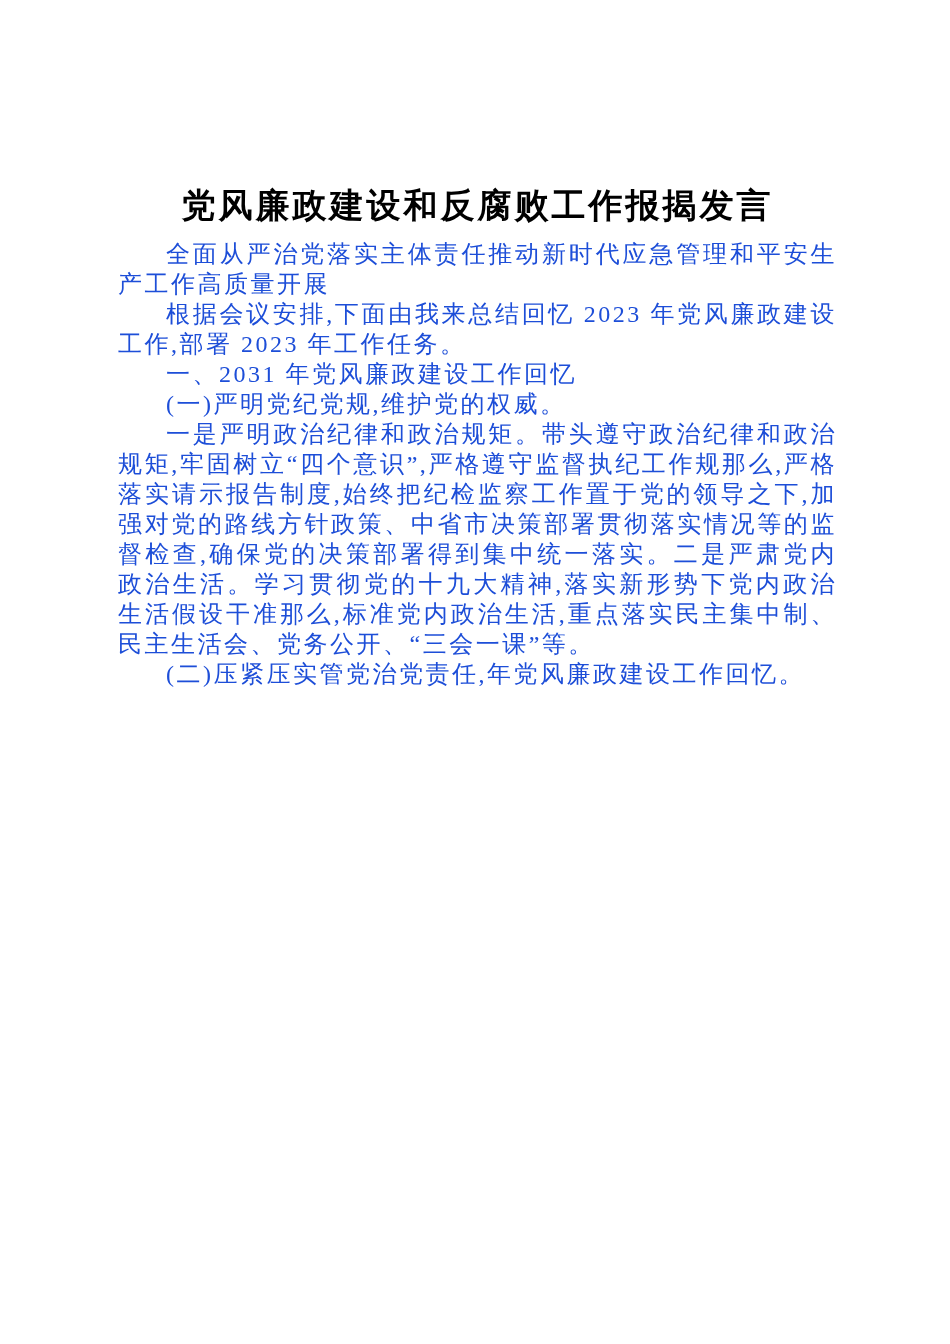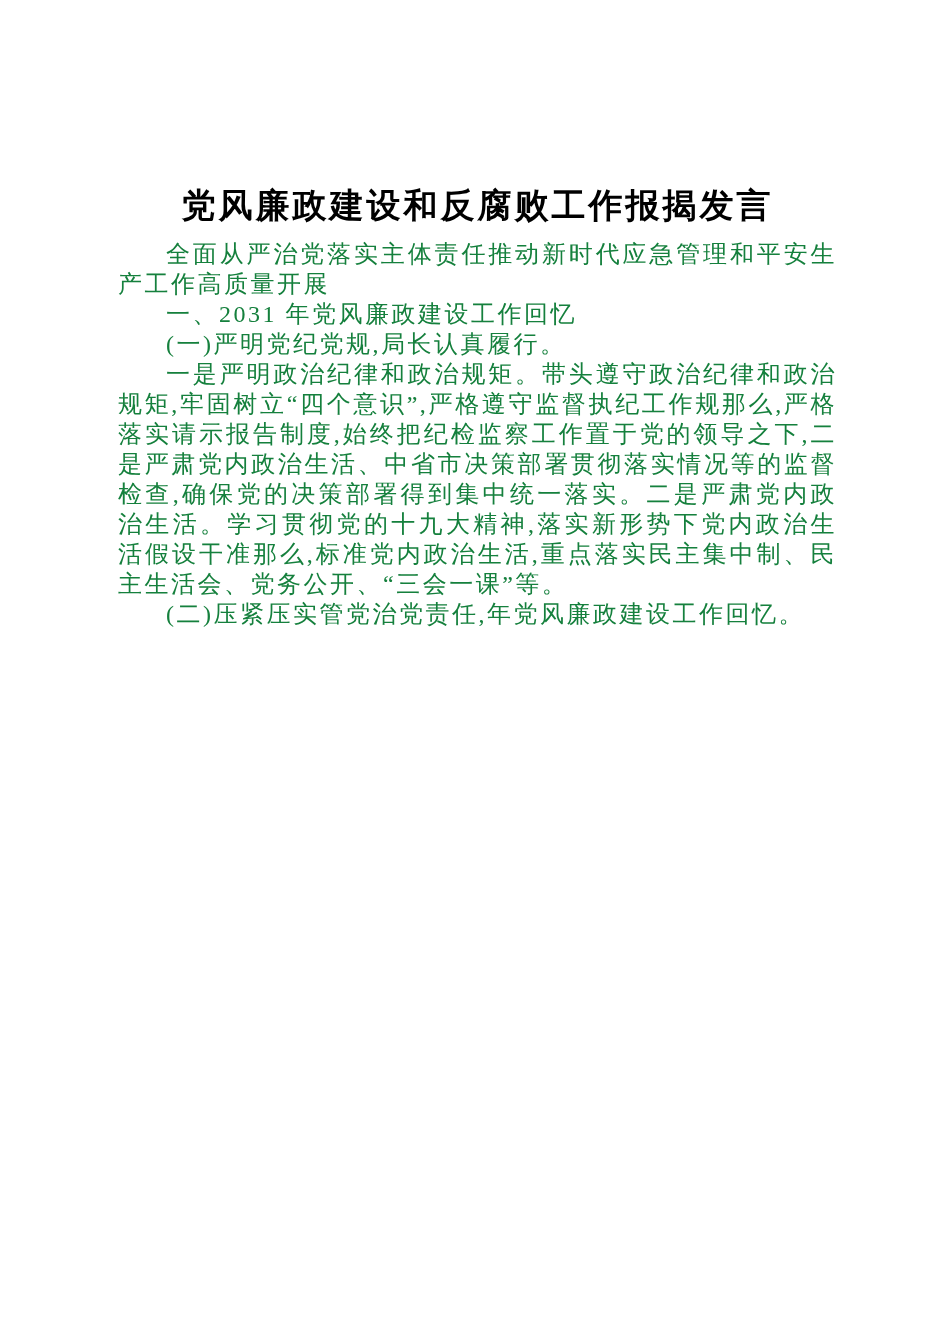--- a/index.html
+++ b/index.html
@@ -41,31 +41,32 @@
       white-space: nowrap;
     }
 
     .doc-body p {
       font-family: "Liberation Serif", "DejaVu Serif", serif;
       font-size: 24px;
       line-height: 30px;
       letter-spacing: 2.5px;
       text-indent: 2em;
       text-align: justify;
-      color: #15803d;
+      color: #1d4ed8;
       margin: 0;
     }
   </style>
 </head>
 <body>
 
 <div class="page">
   <div class="doc">
     <h1 class="doc-title">党风廉政建设和反腐败工作报揭发言</h1>
     <div class="doc-body">
       <p>全面从严治党落实主体责任推动新时代应急管理和平安生产工作高质量开展</p>
+      <p>根据会议安排,下面由我来总结回忆 2023 年党风廉政建设工作,部署 2023 年工作任务。</p>
       <p>一、2031 年党风廉政建设工作回忆</p>
-      <p>(一)严明党纪党规,局长认真履行。</p>
-      <p>一是严明政治纪律和政治规矩。带头遵守政治纪律和政治规矩,牢固树立“四个意识”,严格遵守监督执纪工作规那么,严格落实请示报告制度,始终把纪检监察工作置于党的领导之下,二是严肃党内政治生活、中省市决策部署贯彻落实情况等的监督检查,确保党的决策部署得到集中统一落实。二是严肃党内政治生活。学习贯彻党的十九大精神,落实新形势下党内政治生活假设干准那么,标准党内政治生活,重点落实民主集中制、民主生活会、党务公开、“三会一课”等。</p>
+      <p>(一)严明党纪党规,维护党的权威。</p>
+      <p>一是严明政治纪律和政治规矩。带头遵守政治纪律和政治规矩,牢固树立“四个意识”,严格遵守监督执纪工作规那么,严格落实请示报告制度,始终把纪检监察工作置于党的领导之下,加强对党的路线方针政策、中省市决策部署贯彻落实情况等的监督检查,确保党的决策部署得到集中统一落实。二是严肃党内政治生活。学习贯彻党的十九大精神,落实新形势下党内政治生活假设干准那么,标准党内政治生活,重点落实民主集中制、民主生活会、党务公开、“三会一课”等。</p>
       <p>(二)压紧压实管党治党责任,年党风廉政建设工作回忆。</p>
     </div>
   </div>
 </div>
 
 </body></html>

